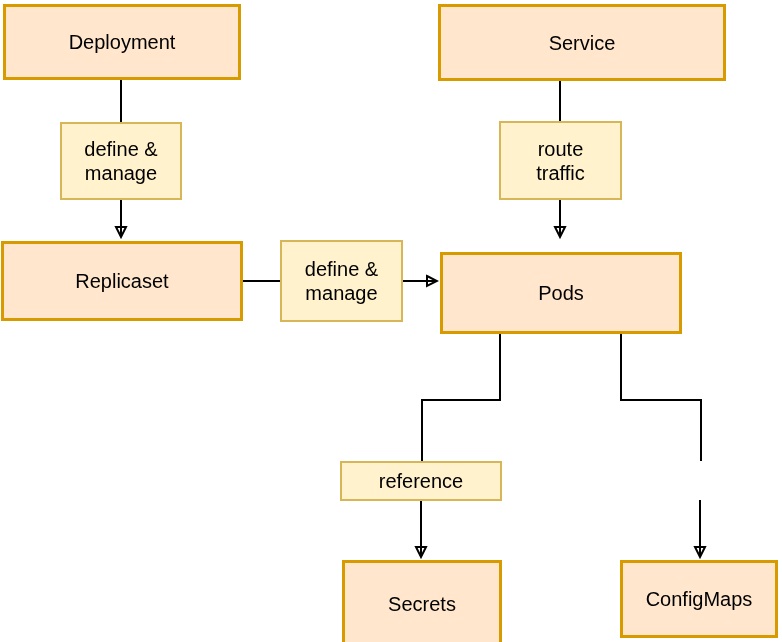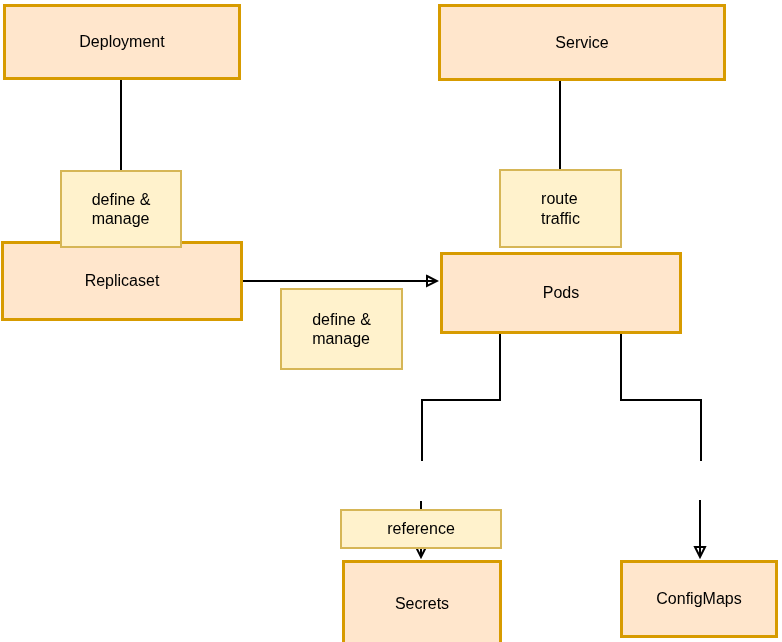--- a/index.html
+++ b/index.html
@@ -26,34 +26,33 @@
     fill: none;
     stroke: var(--connector, #000000);
     stroke-width: 2;
   }
   .node, .edge-label {
     position: absolute;
     box-sizing: border-box;
     display: flex;
     align-items: center;
     justify-content: center;
-    text-align: left;
+    text-align: center;
     color: #000000;
-    font-size: 16px;
+    font-size: 20px;
     line-height: 1.2;
     white-space: pre-line;
   }
   .node {
     background: var(--node_fill, #ffe6cc);
     border: 3px solid var(--node_border, #d79b00);
   }
   .edge-label {
     background: var(--label_fill, #fff2cc);
     border: 2px solid var(--label_border, #d6b656);
-    margin-top: 48px;
   }
   
   .n-deployment { left: 3px;   top: 4px;   width: 238px; height: 76px; }
   .n-service    { left: 438px; top: 4px;   width: 288px; height: 77px; }
   .n-replicaset { left: 1px;   top: 241px; width: 242px; height: 80px; }
   .n-pods       { left: 440px; top: 252px; width: 242px; height: 82px; }
   .n-secrets    { left: 342px; top: 560px; width: 160px; height: 88px; }
   .n-configmaps { left: 620px; top: 560px; width: 158px; height: 78px; }
   
   .l-define-manage-1 { left: 60px;  top: 122px; width: 122px; height: 78px; }

